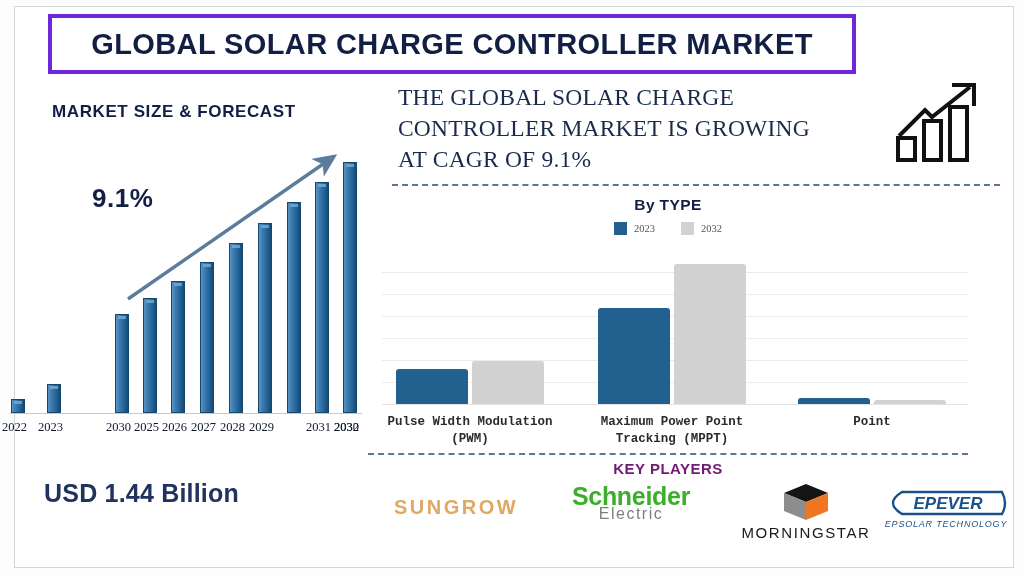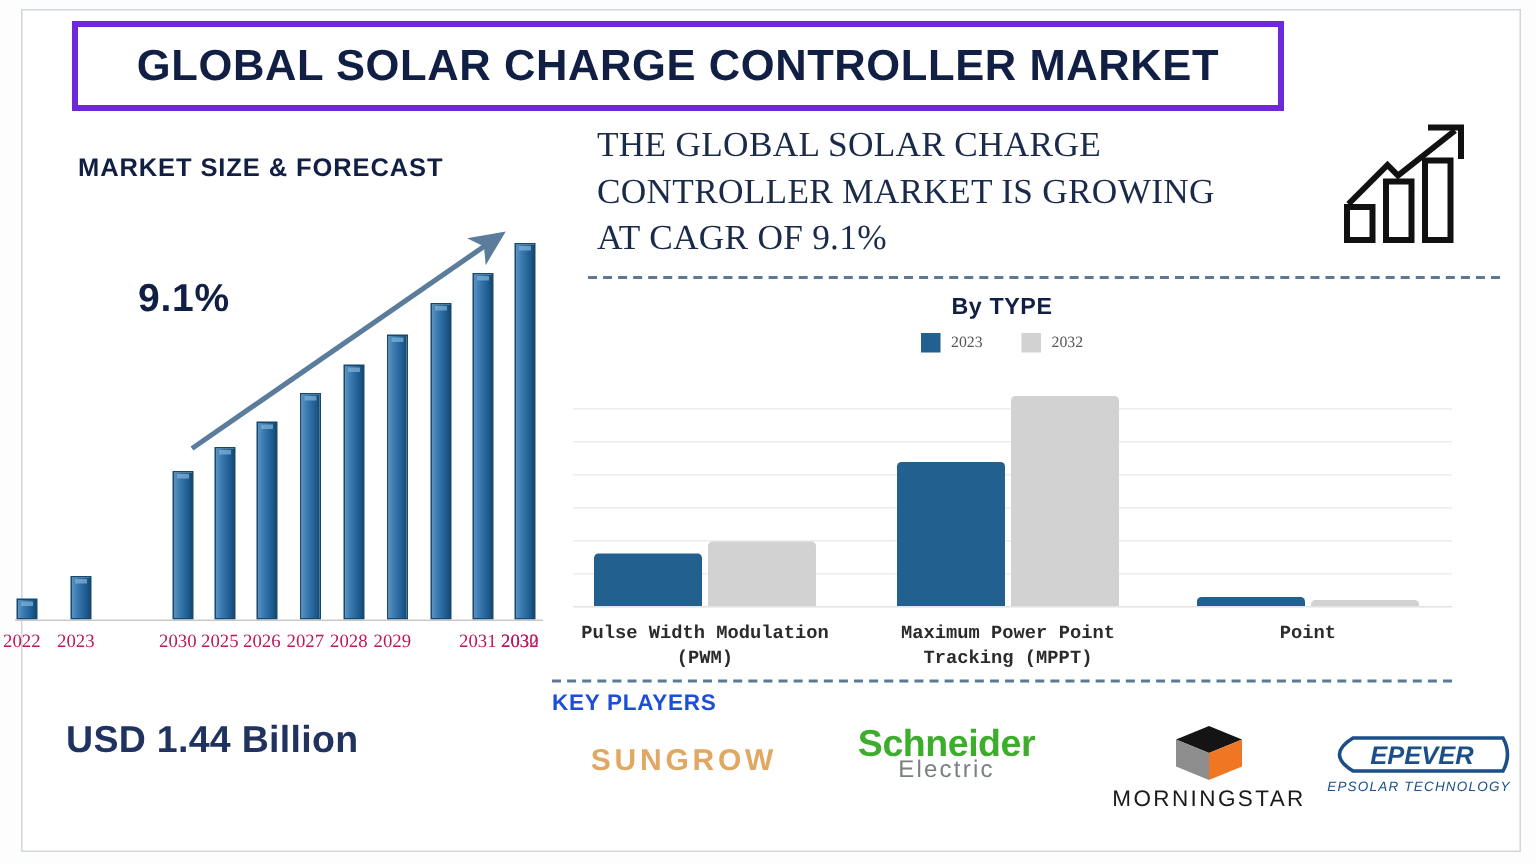--- a/index.html
+++ b/index.html
@@ -66,21 +66,21 @@
     background:#7fb0d8;opacity:.75;
   }
   .baseline{
     position:absolute;left:10px;bottom:44px;width:352px;height:1px;
     background:#c9c9c9;
   }
   .yearlabels{
     position:absolute;left:0;bottom:18px;width:362px;height:20px;
   }
   .yearlabels span{
-    position:absolute;font-size:12.5px;color:#be185d;
+    position:absolute;font-size:12.5px;color:#0f172a;
     font-family:"Liberation Serif", serif;
     white-space:nowrap;
   }
   .trend-arrow{position:absolute;left:0;top:0;width:362px;height:380px;pointer-events:none;}
 
   
   .right-panel{position:absolute;left:368px;top:74px;width:640px;height:400px;}
   .headline{
     position:absolute;left:30px;top:8px;width:440px;
     font-family:"Liberation Serif", serif;
@@ -112,22 +112,22 @@
   .tgrid{position:absolute;left:0;right:0;height:1px;background:#ececec;}
   .tbaseline{position:absolute;left:0;right:0;bottom:0;height:1px;background:#e2e2e2;}
   .tbar{position:absolute;bottom:1px;border-radius:3px 3px 0 0;}
   .tcat{
     position:absolute;top:340px;text-align:center;
     font-family:"Liberation Mono", monospace;
     font-size:12.5px;font-weight:bold;color:#2b2b2b;line-height:17px;
   }
 
   .key-title{
-    position:absolute;left:0;top:386px;width:600px;text-align:left;
-    font-size:15px;font-weight:bold;color:#1d4ed8;letter-spacing:.5px;
+    position:absolute;left:0;top:386px;width:600px;text-align:center;
+    font-size:15px;font-weight:bold;color:#701a75;letter-spacing:.5px;
   }
   .logos{
     position:absolute;left:0;top:408px;width:640px;height:60px;
   }
   .logo{position:absolute;text-align:center;}
 
   .sungrow{
     font-family:"Liberation Sans",sans-serif;font-size:20px;font-weight:bold;
     color:#e0a862;letter-spacing:2.5px;
   }

